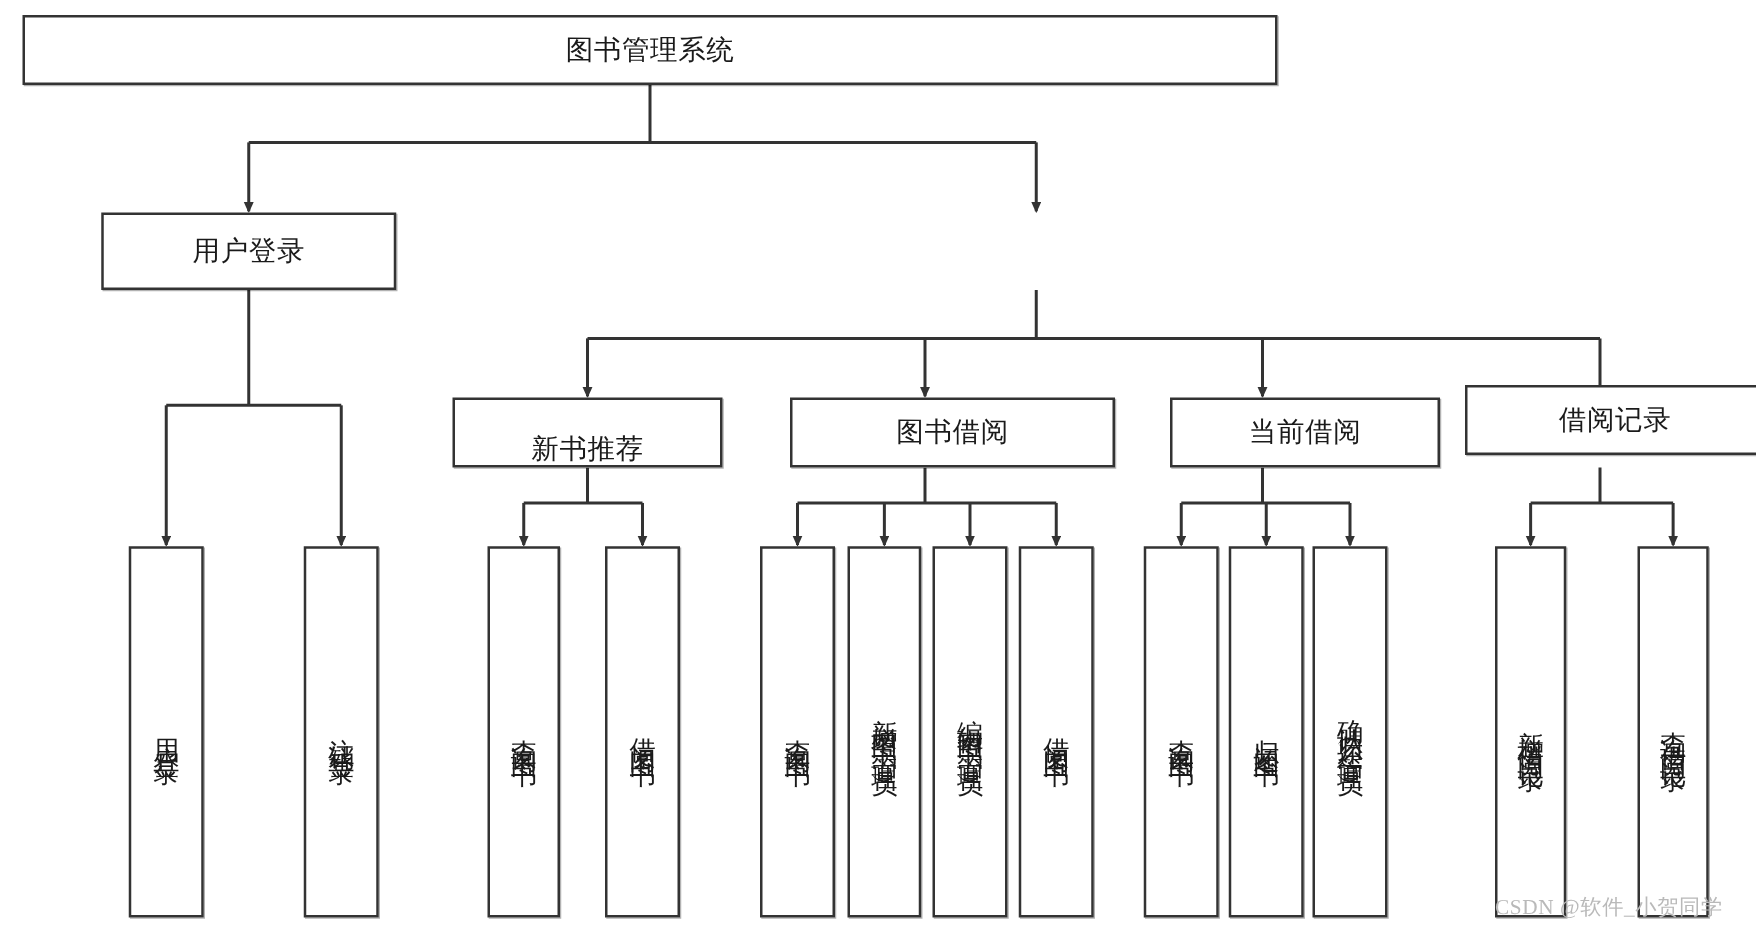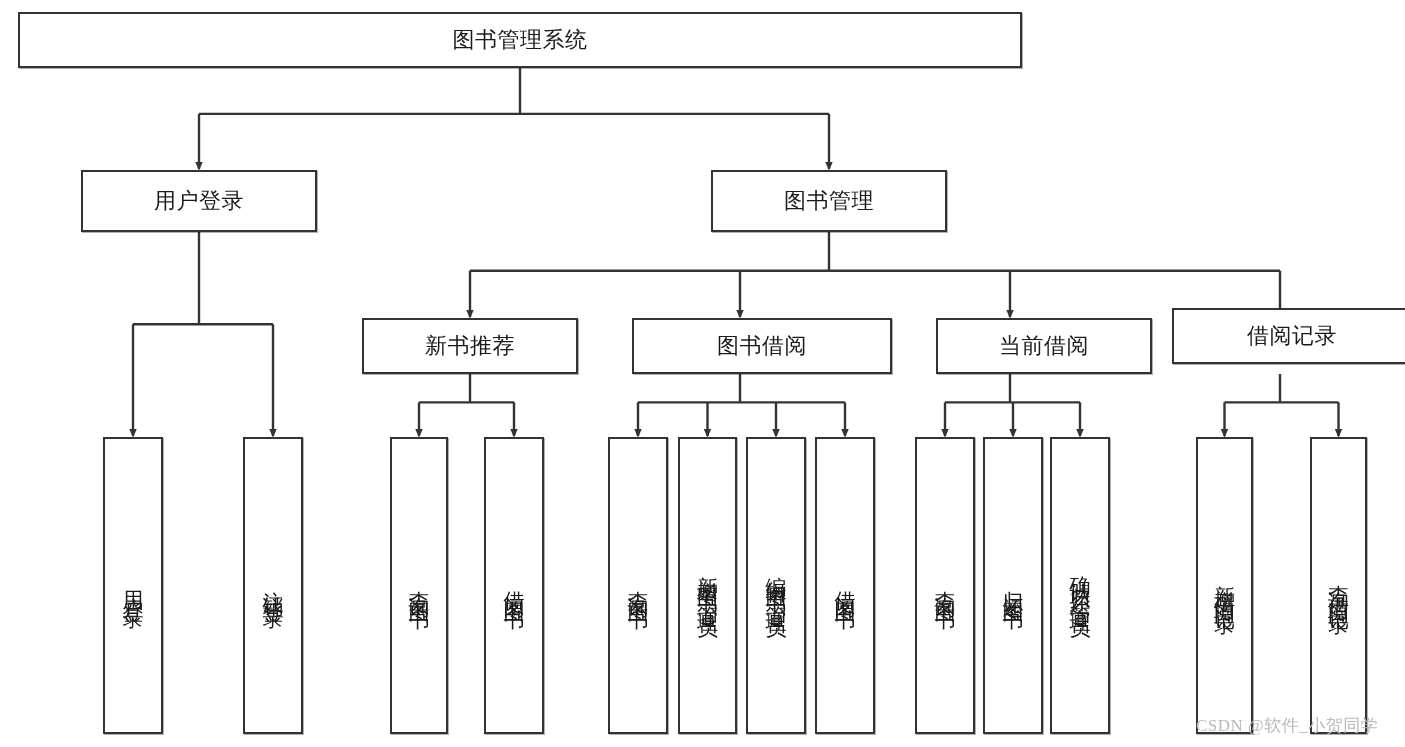--- a/index.html
+++ b/index.html
@@ -113,25 +113,22 @@
       </g>
   </svg>
 
   <div class="node-box" style="left: 18px; top: 12px; width: 1004px; height: 56px;">
     <span class="node-label-h">图书管理系统</span>
   </div>
 
   <div class="node-box" style="left: 81px; top: 170px; width: 236px; height: 62px;">
     <span class="node-label-h">用户登录</span>
   </div>
-  <div class="node-box" style="left: 711px; top: 170px; width: 236px; height: 62px;">
-    <span class="node-label-h">图书管理</span>
-  </div>
 
-  <div class="node-box" style="left: 362px; top: 318px; width: 216px; height: 56px;">
+  <div class="node-box" style="left: 362px; top: 318px; width: 216px; height: 56px; align-items: flex-end;">
     <span class="node-label-h">新书推荐</span>
   </div>
   <div class="node-box" style="left: 632px; top: 318px; width: 260px; height: 56px;">
     <span class="node-label-h">图书借阅</span>
   </div>
   <div class="node-box" style="left: 902px; top: 318px; width: 216px; height: 56px; margin-left: 34px;">
     <span class="node-label-h">当前借阅</span>
   </div>
   <div class="node-box" style="left: 1172px; top: 308px; width: 240px; height: 56px;">
     <span class="node-label-h">借阅记录</span>

